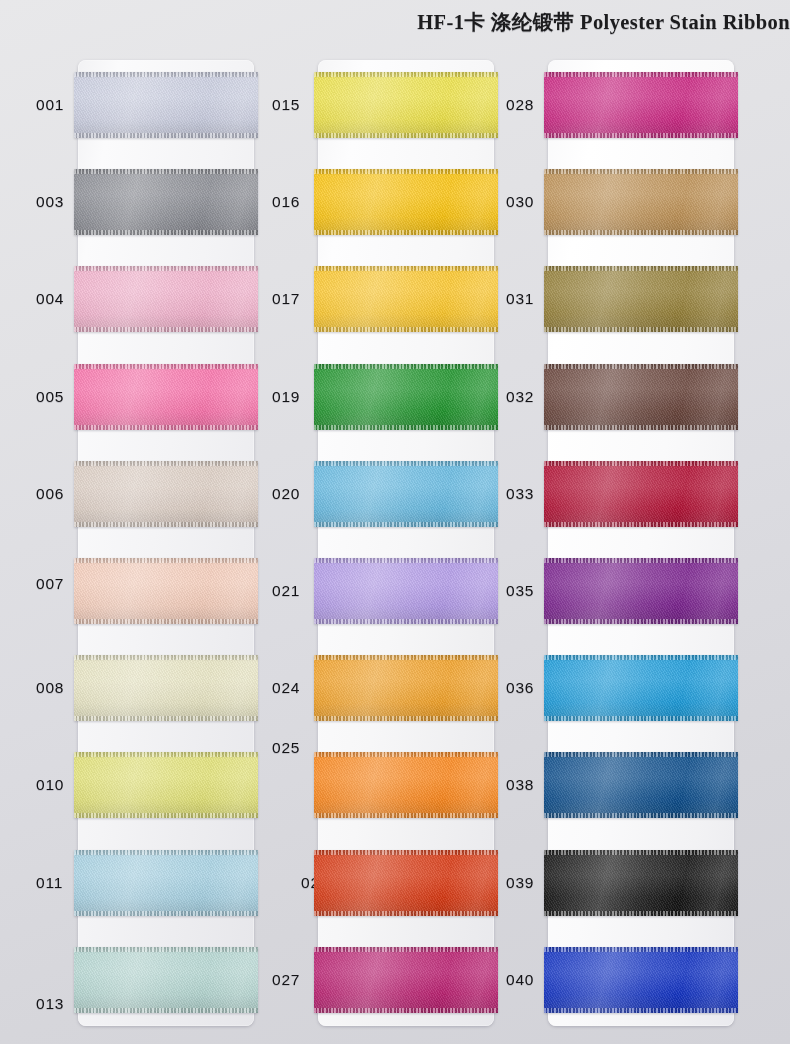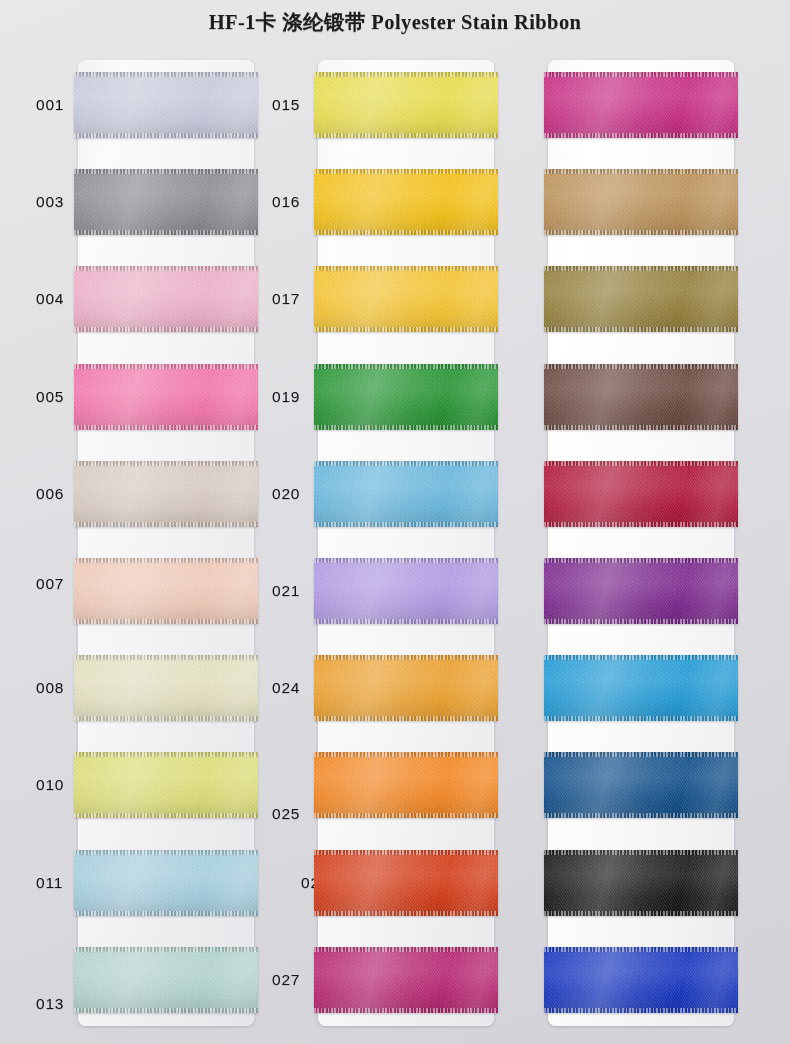--- a/index.html
+++ b/index.html
@@ -22,21 +22,21 @@
 
   
   #title-bar {
     position: absolute;
     top: 0;
     left: 0;
     width: 790px;
     height: 44px;
     display: flex;
     align-items: center;
-    justify-content: center;
+    justify-content: flex-end;
   }
   #title-text {
     font-family: "Liberation Serif", serif;
     font-weight: bold;
     font-size: 20.5px;
     letter-spacing: 0.4px;
     color: #1c1c1e;
     white-space: nowrap;
     text-shadow: 0 0.5px 0.5px rgba(120,120,130,0.35);
   }
@@ -286,21 +286,21 @@
   <div class="column" id="column-1">
     <div class="card" id="card-1"></div>
     <div class="col-labels">
         <div class="swatch-label" style="top: 45px;">015</div>
         <div class="swatch-label" style="top: 142.2px;">016</div>
         <div class="swatch-label" style="top: 239.4px;">017</div>
         <div class="swatch-label" style="top: 336.6px;">019</div>
         <div class="swatch-label" style="top: 433.8px;">020</div>
         <div class="swatch-label" style="top: 531px;">021</div>
         <div class="swatch-label" style="top: 628.2px;">024</div>
-        <div class="swatch-label" style="top: 754px;">025</div>
+        <div class="swatch-label" style="top: 688px;">025</div>
         <div class="swatch-label" style="top: 822.6px; margin-left: 29px;">026</div>
         <div class="swatch-label" style="top: 919.8px;">027</div>
       </div>
   <div class="ribbon" title="015" style="top: 12px; --c: #eee34c;">
         <div class="fill"></div>
         <div class="shade"></div>
         <div class="weave"></div>
         <div class="sheen"></div>
         <div class="edge-top"></div>
         <div class="edge-bot"></div>
@@ -374,20 +374,32 @@
         <div class="shade"></div>
         <div class="weave"></div>
         <div class="sheen"></div>
         <div class="edge-top"></div>
         <div class="edge-bot"></div>
       </div>
     </div>
 
   <div class="column" id="column-2">
     <div class="card" id="card-2"></div>
+    <div class="col-labels">
+        <div class="swatch-label" style="top: 45px;">028</div>
+        <div class="swatch-label" style="top: 142.2px;">030</div>
+        <div class="swatch-label" style="top: 239.4px;">031</div>
+        <div class="swatch-label" style="top: 336.6px;">032</div>
+        <div class="swatch-label" style="top: 433.8px;">033</div>
+        <div class="swatch-label" style="top: 531px;">035</div>
+        <div class="swatch-label" style="top: 628.2px;">036</div>
+        <div class="swatch-label" style="top: 725.4px;">038</div>
+        <div class="swatch-label" style="top: 822.6px;">039</div>
+        <div class="swatch-label" style="top: 919.8px;">040</div>
+      </div>
   <div class="ribbon" title="028" style="top: 12px; --c: #cc2a84;">
         <div class="fill"></div>
         <div class="shade"></div>
         <div class="weave"></div>
         <div class="sheen"></div>
         <div class="edge-top"></div>
         <div class="edge-bot"></div>
       </div>
       <div class="ribbon" title="030" style="top: 109.2px; --c: #bf9358;">
         <div class="fill"></div>

